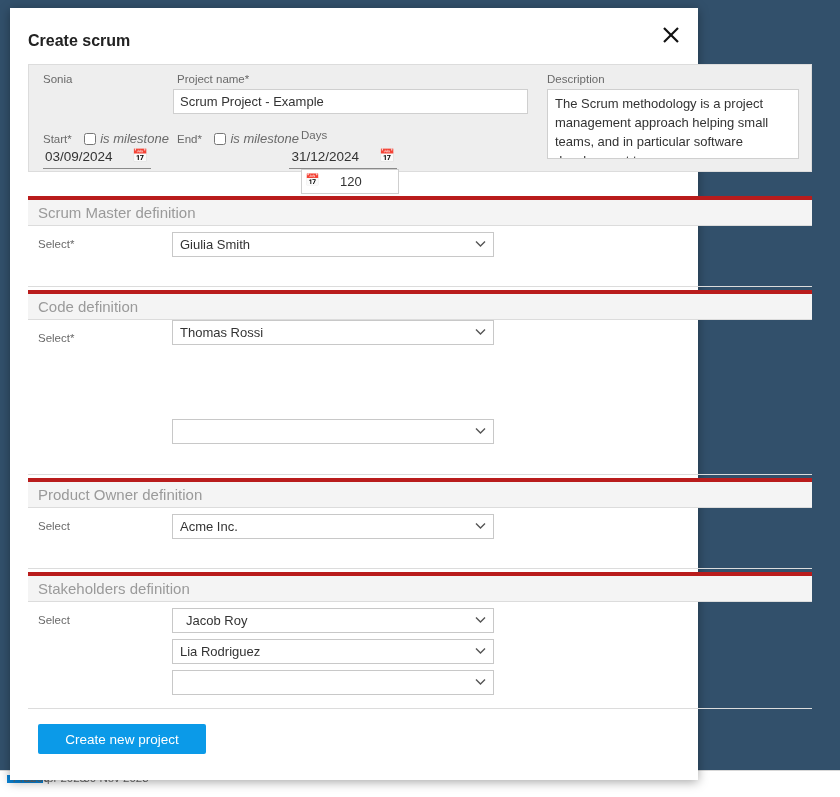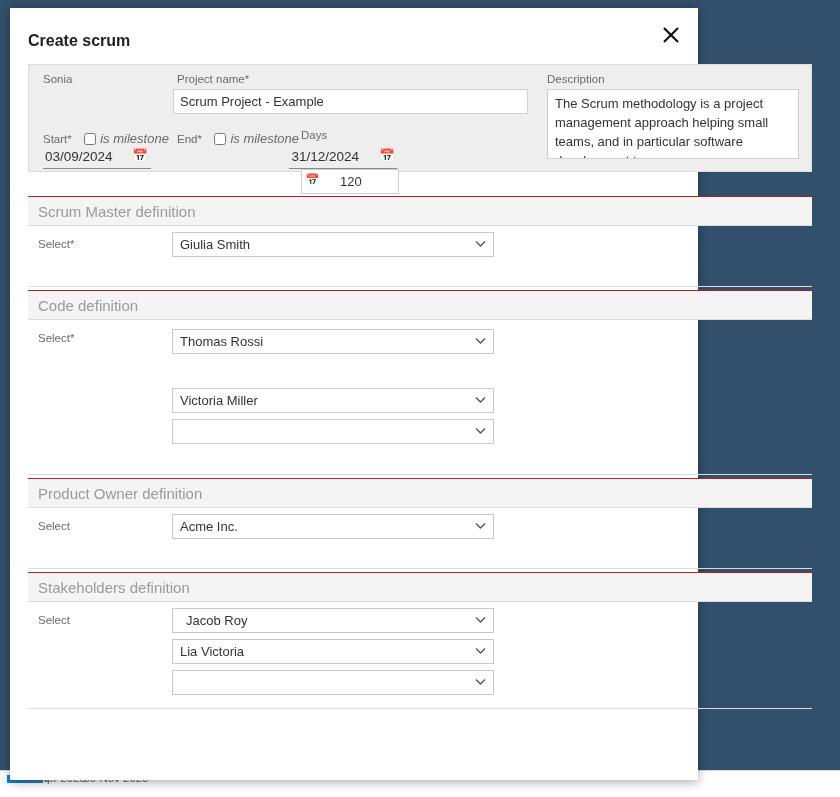--- a/index.html
+++ b/index.html
@@ -182,21 +182,21 @@
   .days-wrap input { padding-left: 38px; }
 
   .section {
     position: absolute;
     left: 18px;
     width: 784px;
   }
   .section-header {
     height: 30px;
     background: #f4f4f4;
-    border-top: 1px solid #b91c1c;
+    border-top: 4px solid #b91c1c;
     border-bottom: 1px solid #dcdcdc;
     box-sizing: border-box;
     display: flex;
     align-items: center;
     padding-left: 10px;
     font-size: 15px;
     color: #9a9a9a;
   }
   .section-body {
     position: relative;
@@ -337,30 +337,22 @@
         </span>
       </div>
     </div>
   </div>
   <div class="divider" style="top:278px;"></div>
 
   <div class="section" style="top:282px;">
     <div class="section-header">Code definition</div>
     <div class="section-body" style="height:140px;">
       <div class="sel-label" style="top:12px;">Select*</div>
-      <div class="dropdown" style="top:9px;text-align:right;">
+      <div class="dropdown" style="top:0;text-align:right;">
         <span>Thomas Rossi</span>
-        <span class="chev">
-          <svg width="11" height="8" viewBox="0 0 11 8">
-              <path d="M1 1.5 L5.5 6 L10 1.5" fill="none" stroke="#555" stroke-width="1.4"></path>
-            </svg>
-        </span>
-      </div>
-      <div class="dropdown" style="top:68px;">
-        <span>Victoria Miller</span>
         <span class="chev">
           <svg width="11" height="8" viewBox="0 0 11 8">
               <path d="M1 1.5 L5.5 6 L10 1.5" fill="none" stroke="#555" stroke-width="1.4"></path>
             </svg>
         </span>
       </div>
       <div class="dropdown" style="top:99px;">
         <span></span>
         <span class="chev">
           <svg width="11" height="8" viewBox="0 0 11 8">
@@ -394,32 +386,33 @@
       <div class="sel-label" style="top:12px;">Select</div>
       <div class="dropdown" style="top:6px;padding-left:13px;">
         <span>Jacob Roy</span>
         <span class="chev">
           <svg width="11" height="8" viewBox="0 0 11 8">
               <path d="M1 1.5 L5.5 6 L10 1.5" fill="none" stroke="#555" stroke-width="1.4"></path>
             </svg>
         </span>
       </div>
       <div class="dropdown" style="top:37px;">
-        <span>Lia Victoria</span>
+        <span>Lia Rodriguez</span>
         <span class="chev">
           <svg width="11" height="8" viewBox="0 0 11 8">
               <path d="M1 1.5 L5.5 6 L10 1.5" fill="none" stroke="#555" stroke-width="1.4"></path>
             </svg>
         </span>
       </div>
       <div class="dropdown" style="top:68px;">
         <span></span>
         <span class="chev">
           <svg width="11" height="8" viewBox="0 0 11 8">
               <path d="M1 1.5 L5.5 6 L10 1.5" fill="none" stroke="#555" stroke-width="1.4"></path>
             </svg>
         </span>
       </div>
     </div>
   </div>
   <div class="divider" style="top:700px;"></div>
 
+  <button class="create-btn">Create new project</button>
 </div>
 
 </body></html>

